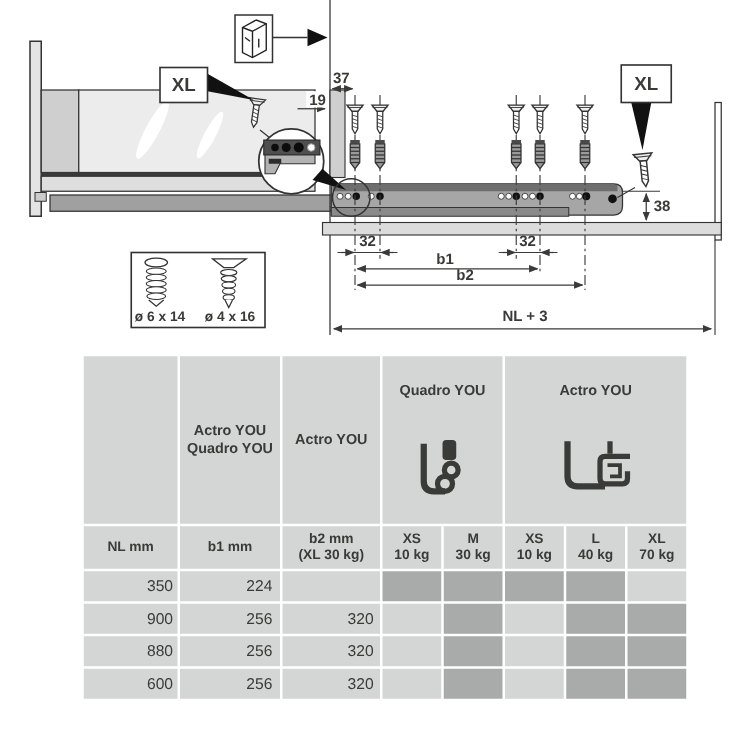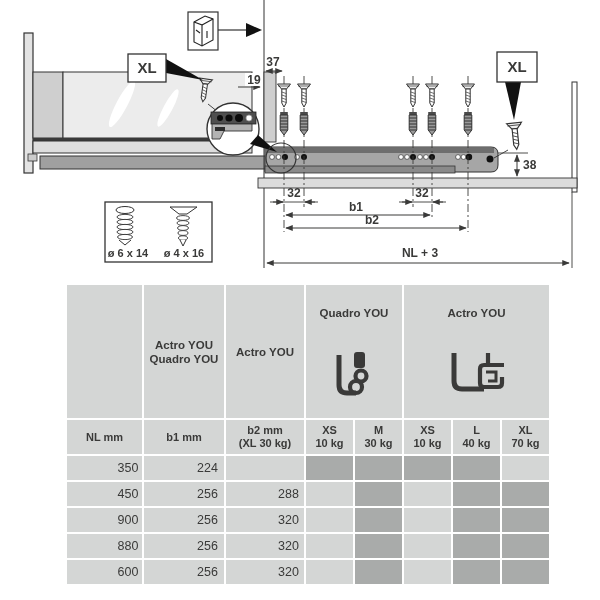--- a/index.html
+++ b/index.html
@@ -269,30 +269,20 @@
         <td>350</td>
         <td>224</td>
         <td></td>
         <td class="dk"></td>
         <td class="dk"></td>
         <td class="dk"></td>
         <td class="dk"></td>
         <td></td>
       </tr>
       <tr>
-        <td>450</td>
-        <td>256</td>
-        <td>288</td>
-        <td></td>
-        <td class="dk"></td>
-        <td></td>
-        <td class="dk"></td>
-        <td class="dk"></td>
-      </tr>
-      <tr>
         <td>900</td>
         <td>256</td>
         <td>320</td>
         <td></td>
         <td class="dk"></td>
         <td></td>
         <td class="dk"></td>
         <td class="dk"></td>
       </tr>
       <tr>

